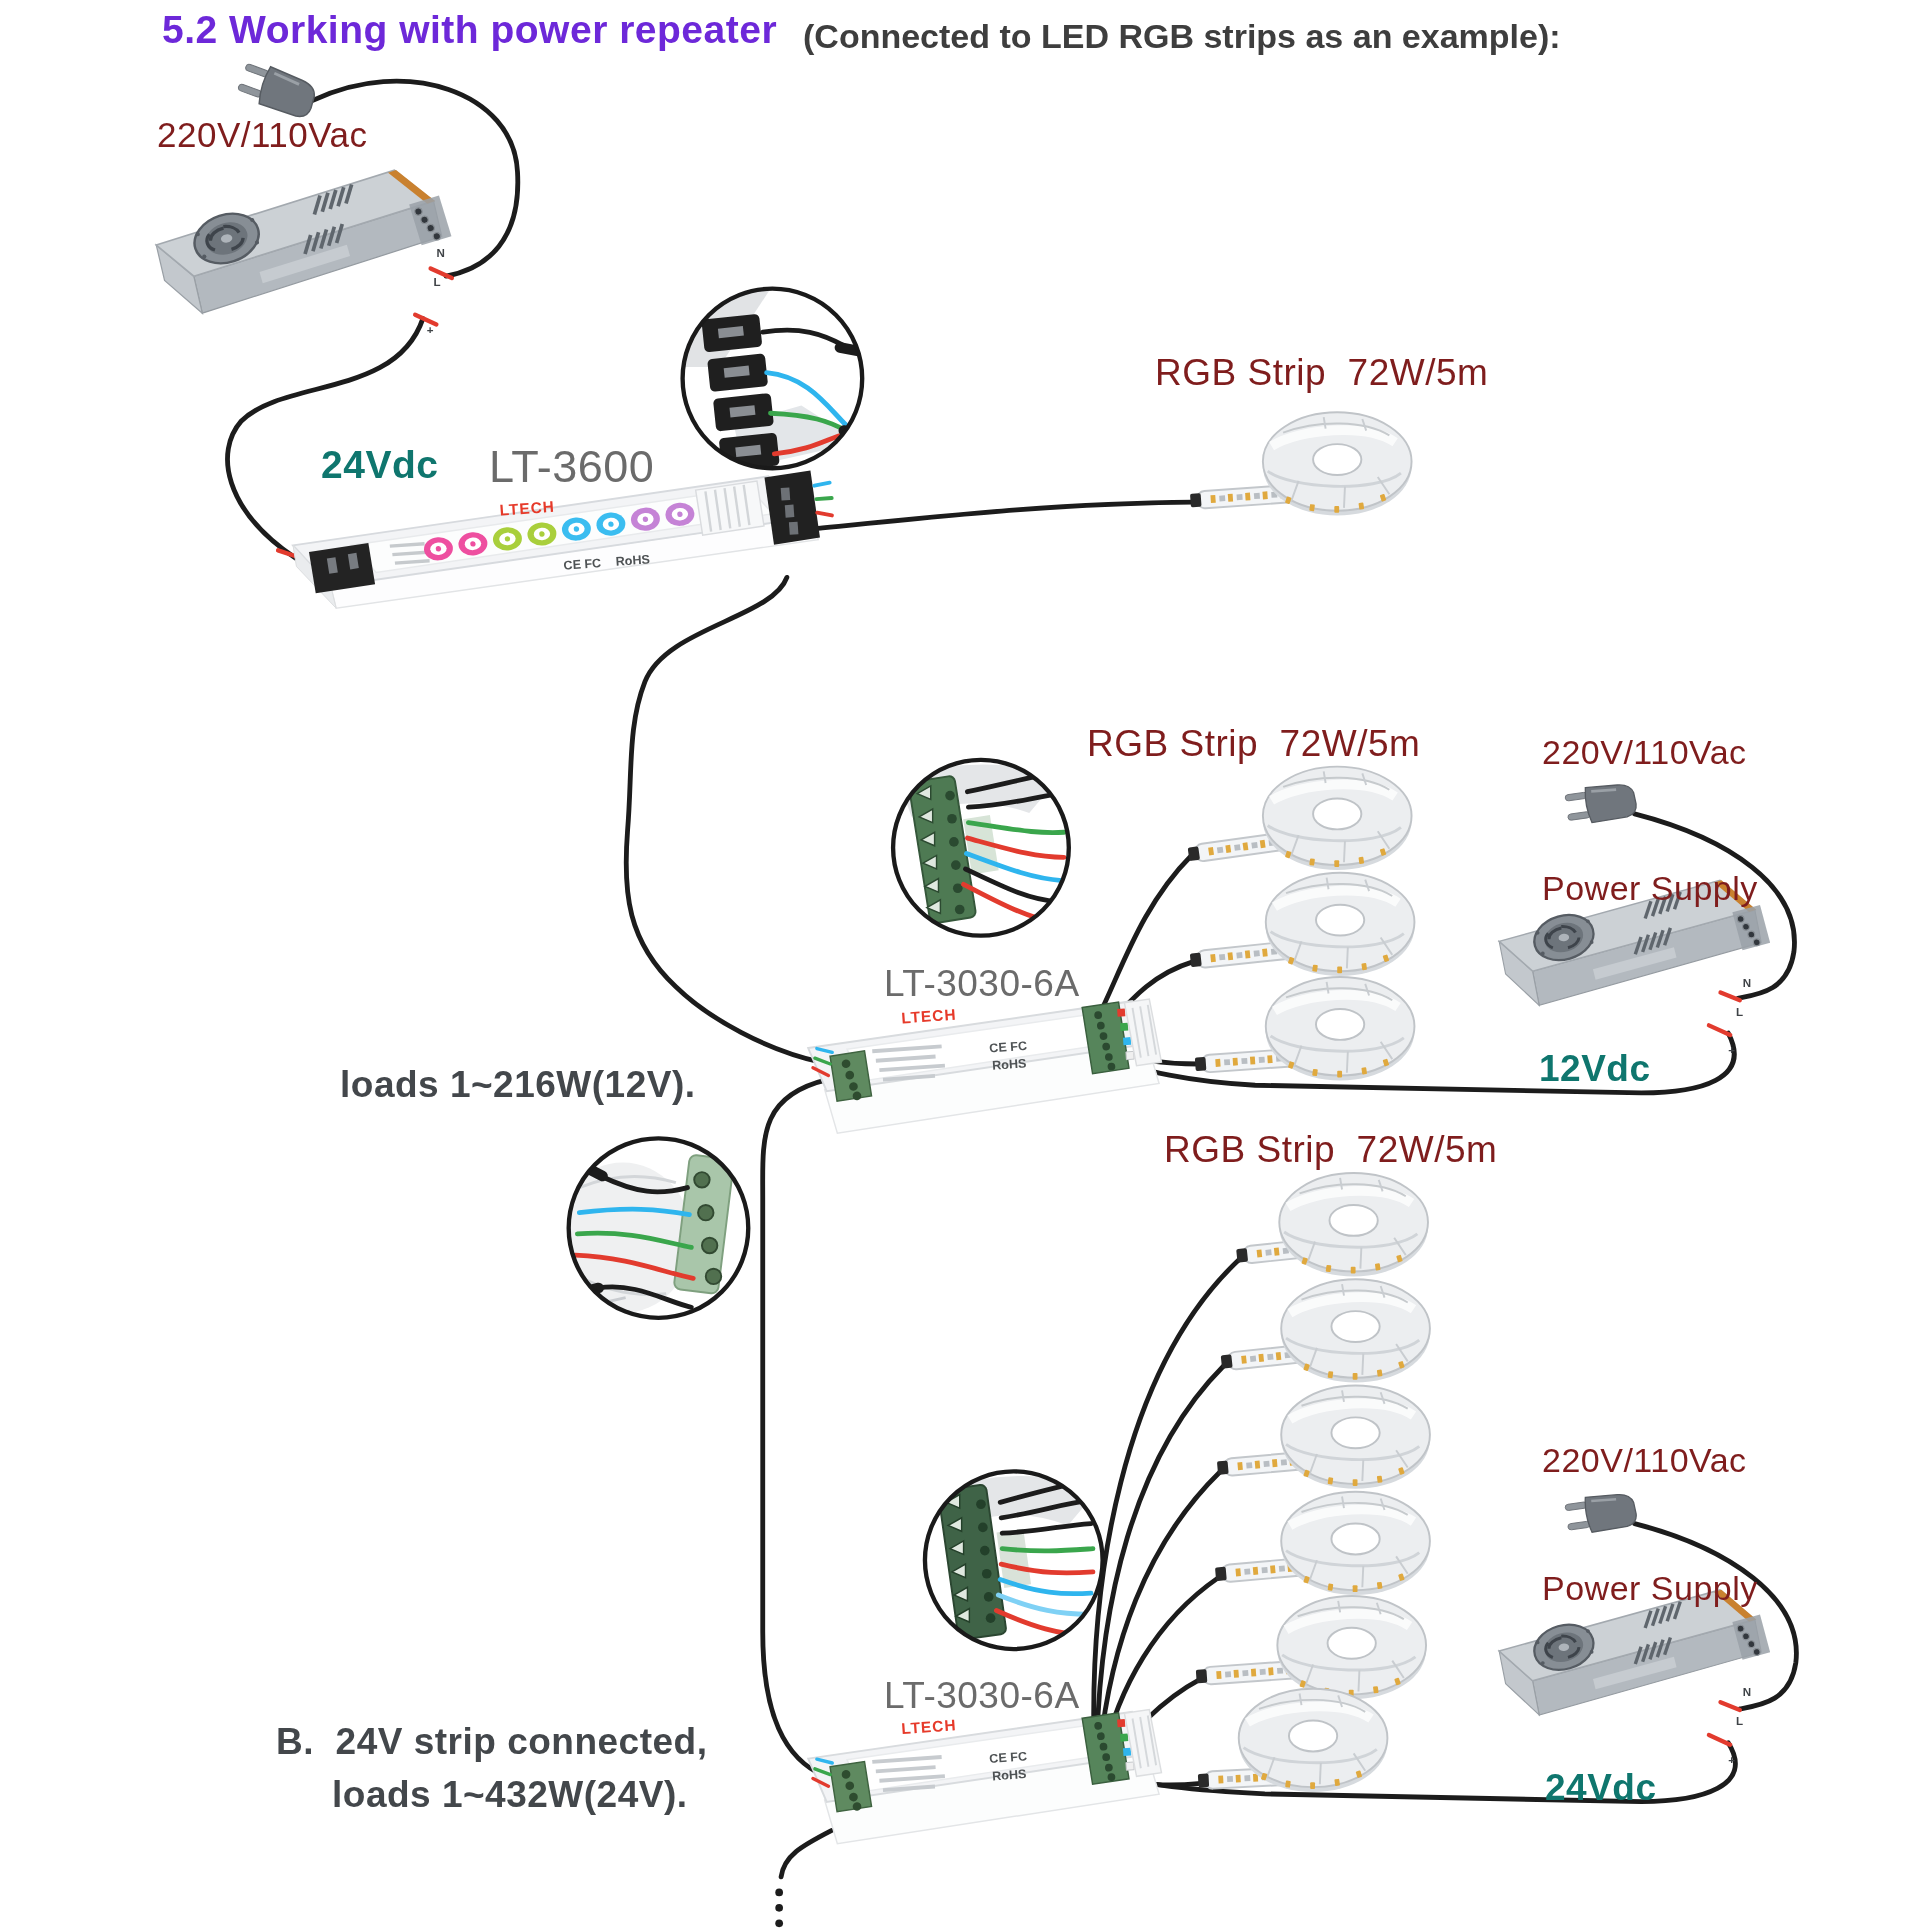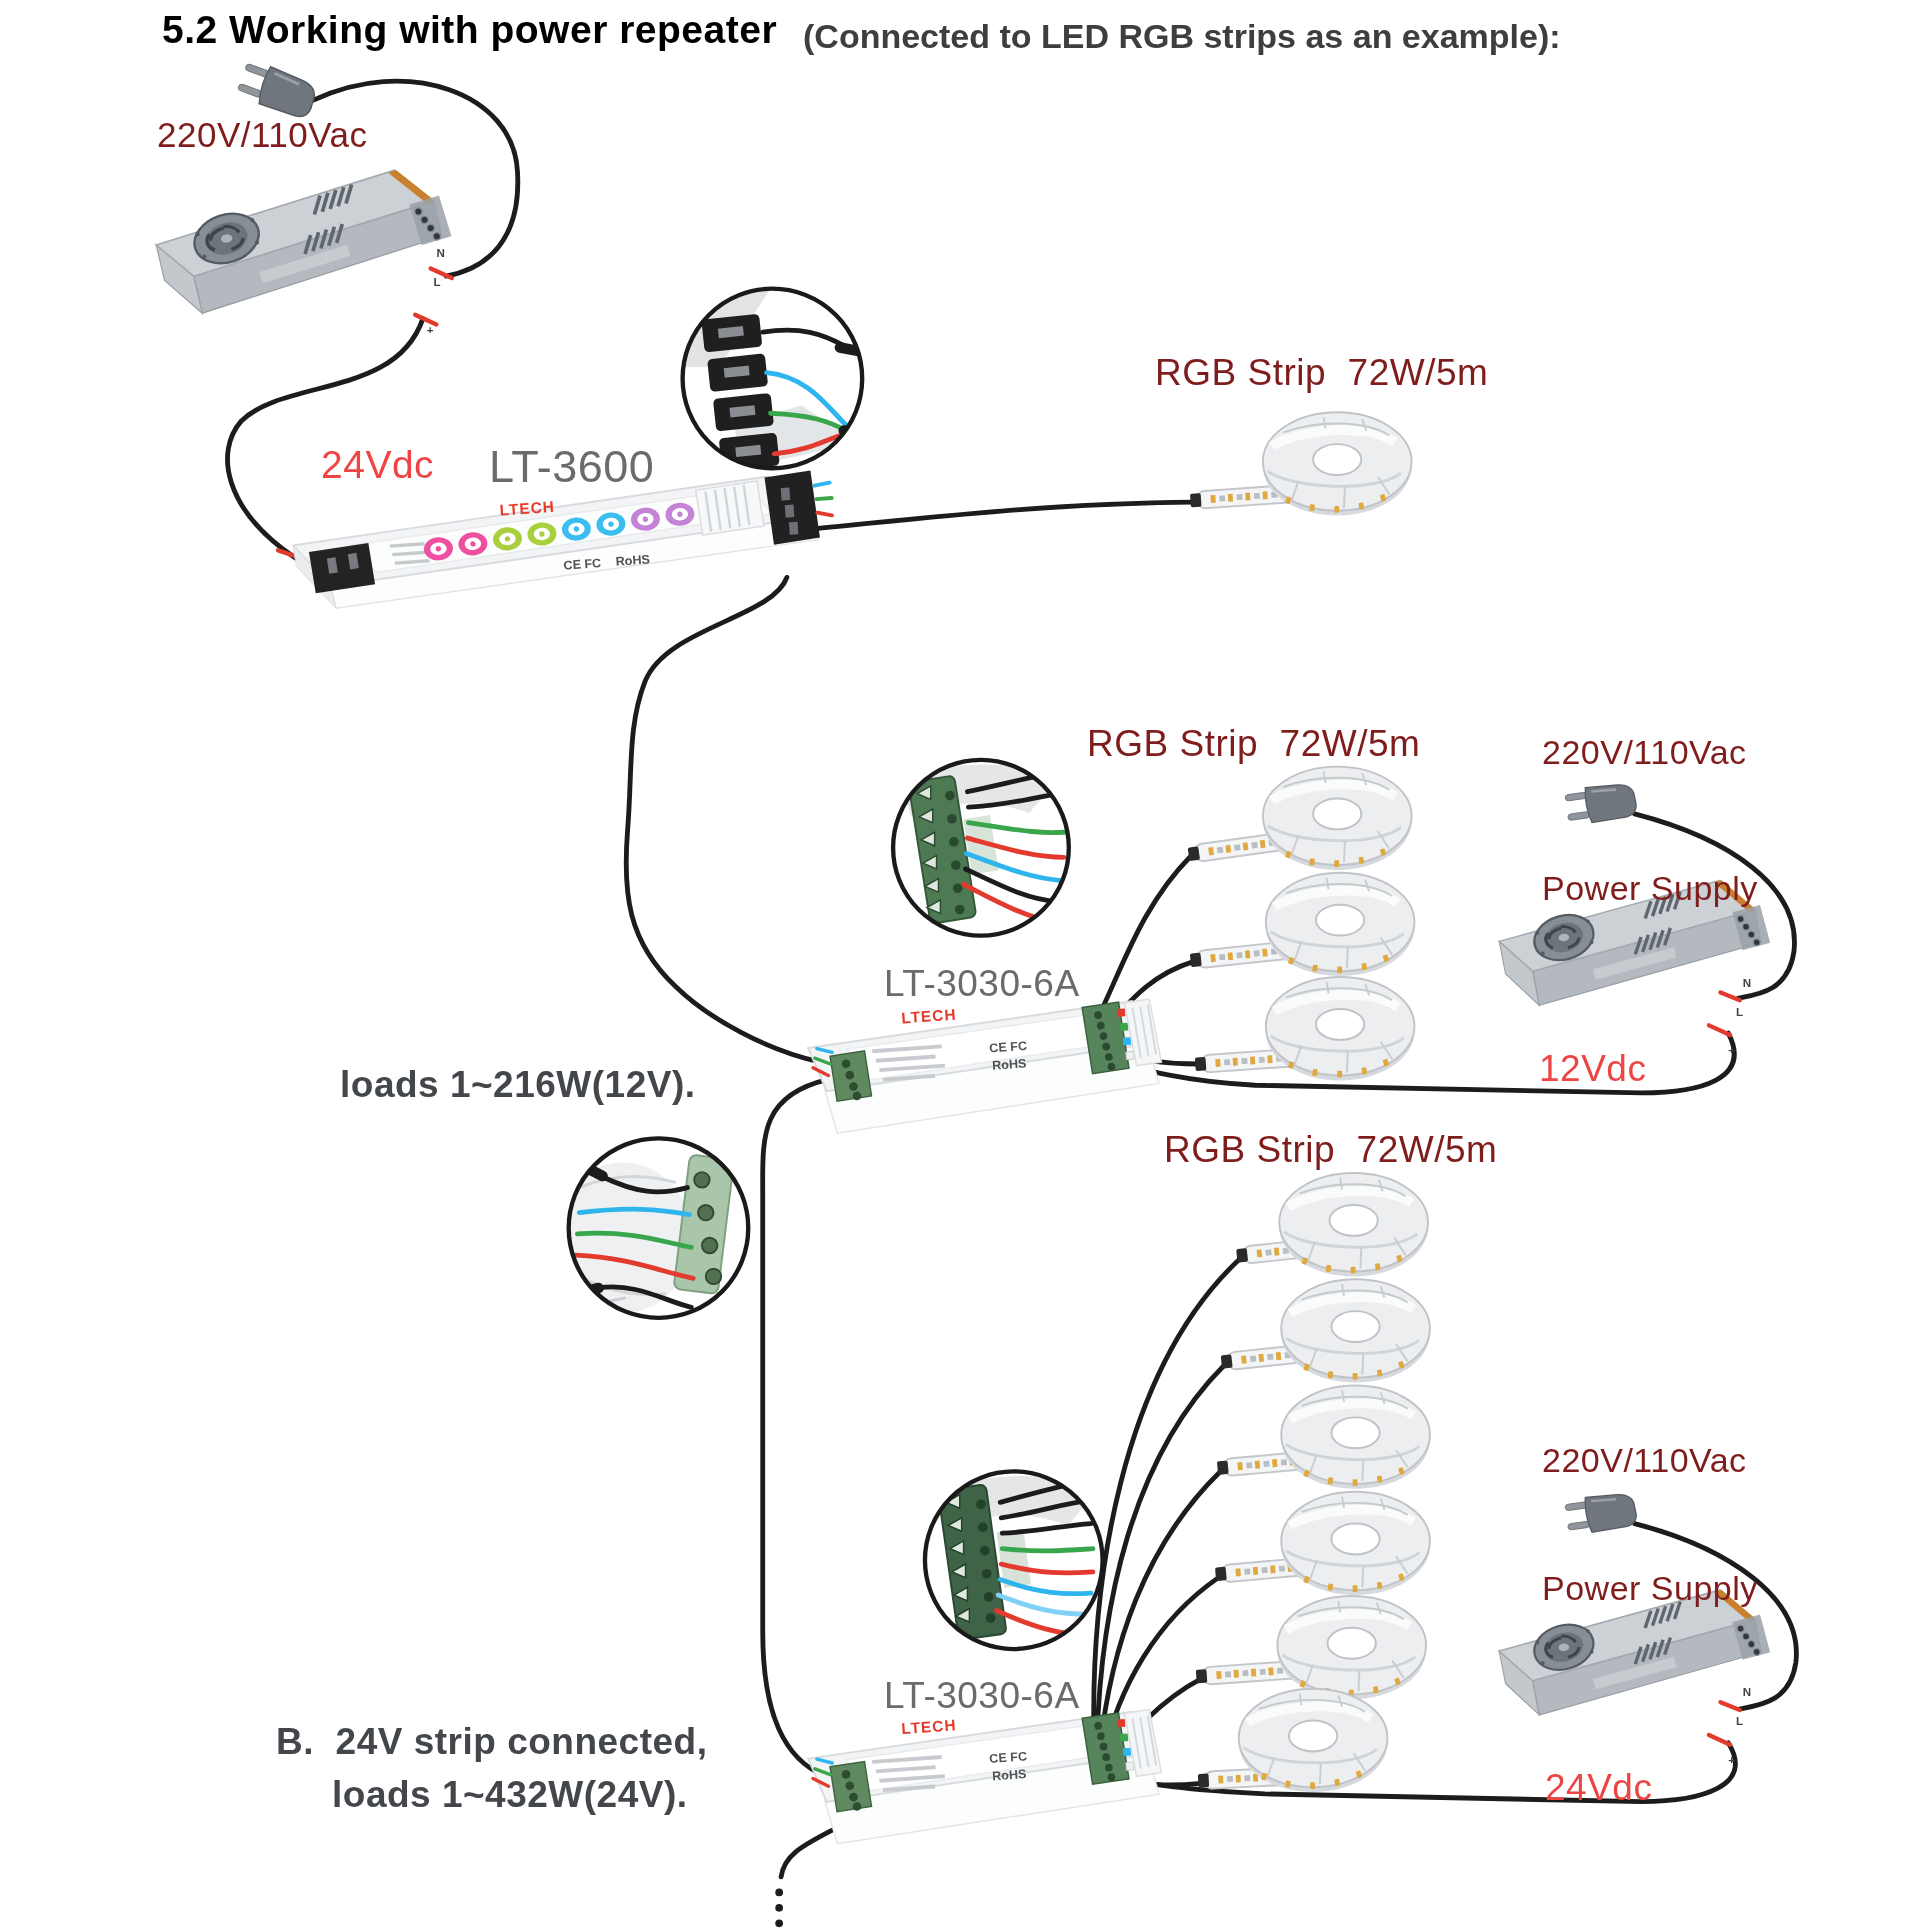--- a/index.html
+++ b/index.html
@@ -1,26 +1,26 @@
 <!DOCTYPE html>
 <html><head>
 <meta charset="utf-8">
 <style>
   html,body{margin:0;padding:0}
   body{width:1931px;height:1931px;background:#ffffff;position:relative;overflow:hidden;
        font-family:"Liberation Sans",sans-serif;}
   .canvas{position:absolute;inset:0}
   svg.scene{position:absolute;left:0;top:0}
   .lbl{position:absolute;white-space:pre;color:#7f1d1d;font-size:35px;letter-spacing:0.5px;line-height:1.1}
-  .lbl.green{color:#ef4444;font-weight:400}
+  .lbl.green{color:#0f766e;font-weight:700}
   .lbl.dev{color:#6b6b6b}
   .lbl.small{font-size:34px}
   .lbl.strip{font-size:37px}
   .lbl.note{color:#43474b;font-weight:700;font-size:37px}
-  .title-main{position:absolute;left:162px;top:7.7px;color:#000000;font-weight:700;font-size:39px;letter-spacing:0.5px;white-space:pre}
+  .title-main{position:absolute;left:162px;top:7.7px;color:#6d28d9;font-weight:700;font-size:39px;letter-spacing:0.5px;white-space:pre}
   .title-sub{position:absolute;left:803px;top:17.4px;color:#3e3e3e;font-weight:700;font-size:34px;white-space:pre}
   svg text{font-family:"Liberation Sans",sans-serif}
   text.brand{fill:#e63a2a;font-size:16px;font-weight:700;letter-spacing:1px}
   text.cert{fill:#4e5254;font-size:13px;font-weight:700}
   text.psuletter{fill:#3f4347;font-size:12px;font-weight:700}
 </style>
 </head>
 <body>
 
 <div class="canvas">

